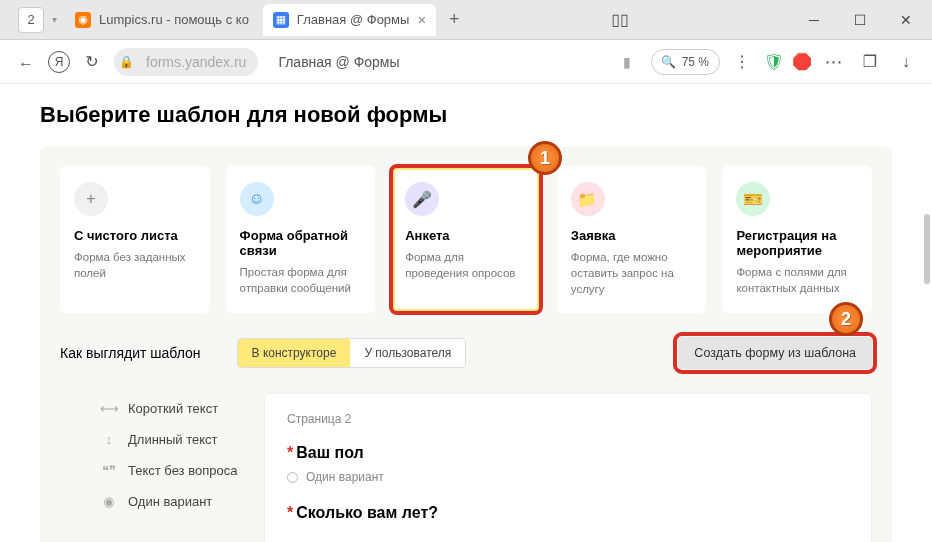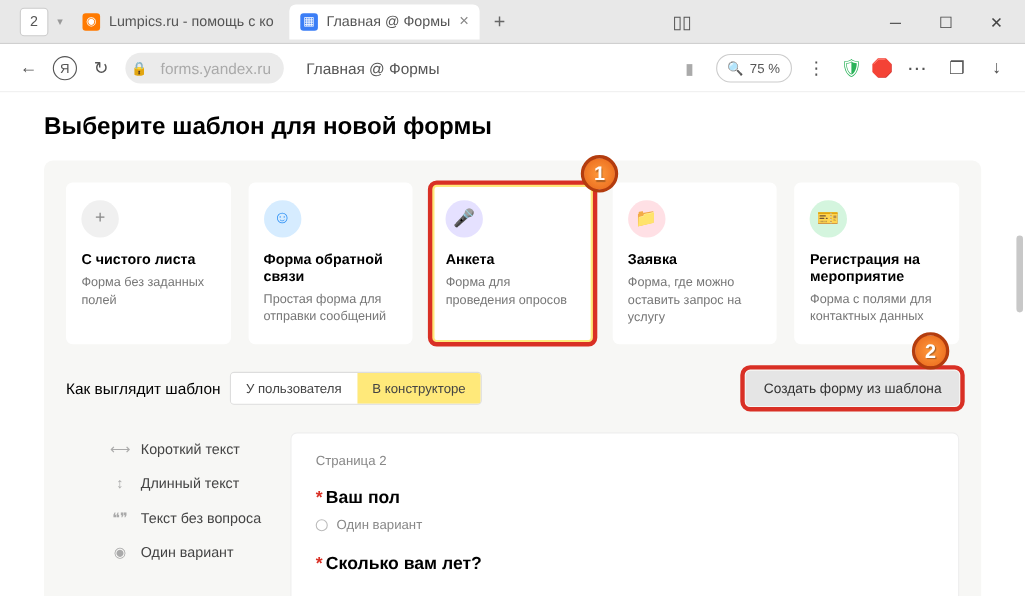--- a/index.html
+++ b/index.html
@@ -37,21 +37,21 @@
   .h1 { font-size: 22px; font-weight: bold; color: #000; margin-bottom: 18px; }
   
   .templates-section { background: #f7f7f5; border-radius: 8px; padding: 20px; }
   .template-row { display: flex; gap: 16px; }
   .template-card { background: #fff; border-radius: 6px; padding: 16px 14px; flex: 1; min-height: 130px; cursor: pointer; }
   .template-card.selected { outline: 4px solid #d93025; outline-offset: -2px; box-shadow: inset 0 0 0 4px #ffe97a; }
   .card-icon { width: 34px; height: 34px; border-radius: 50%; display: flex; align-items: center; justify-content: center; margin-bottom: 12px; font-size: 16px; }
   .card-title { font-size: 13px; font-weight: bold; color: #000; margin-bottom: 6px; }
   .card-desc { font-size: 11.5px; color: #777; line-height: 1.4; }
   
-  .preview-header { display: flex; align-items: center; margin-top: 24px; gap: 8px; position: relative; }
+  .preview-header { display: flex; align-items: center; margin-top: 24px; gap: 36px; position: relative; }
   .preview-label { font-size: 14px; color: #000; }
   .seg { display: flex; border: 1px solid #ddd; border-radius: 4px; overflow: hidden; }
   .seg-btn { padding: 7px 14px; font-size: 12px; background: #fff; color: #444; border: none; cursor: pointer; }
   .seg-btn.active { background: #ffe97a; }
   .create-btn { margin-left: auto; background: #e5e5e5; border: none; padding: 9px 16px; font-size: 12.5px; color: #333; border-radius: 4px; cursor: pointer; outline: 4px solid #d93025; outline-offset: 1px; }
   
   .preview-body { display: flex; margin-top: 24px; gap: 24px; }
   .field-types { width: 180px; padding-left: 40px; }
   .field-type { display: flex; align-items: center; gap: 10px; padding: 8px 0; font-size: 13px; color: #444; }
   .field-type-icon { width: 18px; color: #aaa; font-size: 13px; text-align: center; }
@@ -142,22 +142,22 @@
         <div class="template-card">
           <div class="card-icon" style="background:#d4f5de;color:#2bb35a">🎫</div>
           <div class="card-title">Регистрация на мероприятие</div>
           <div class="card-desc">Форма с полями для контактных данных</div>
         </div>
       </div>
 
       <div class="preview-header">
         <span class="preview-label">Как выглядит шаблон</span>
         <div class="seg">
+          <button class="seg-btn active">В конструкторе</button>
           <button class="seg-btn">У пользователя</button>
-          <button class="seg-btn active">В конструкторе</button>
         </div>
         <button class="create-btn">Создать форму из шаблона</button>
       </div>
 
       <div class="preview-body">
         <div class="field-types">
           <div class="field-type">
               <span class="field-type-icon">⟷</span>
               <span>Короткий текст</span>
             </div>

